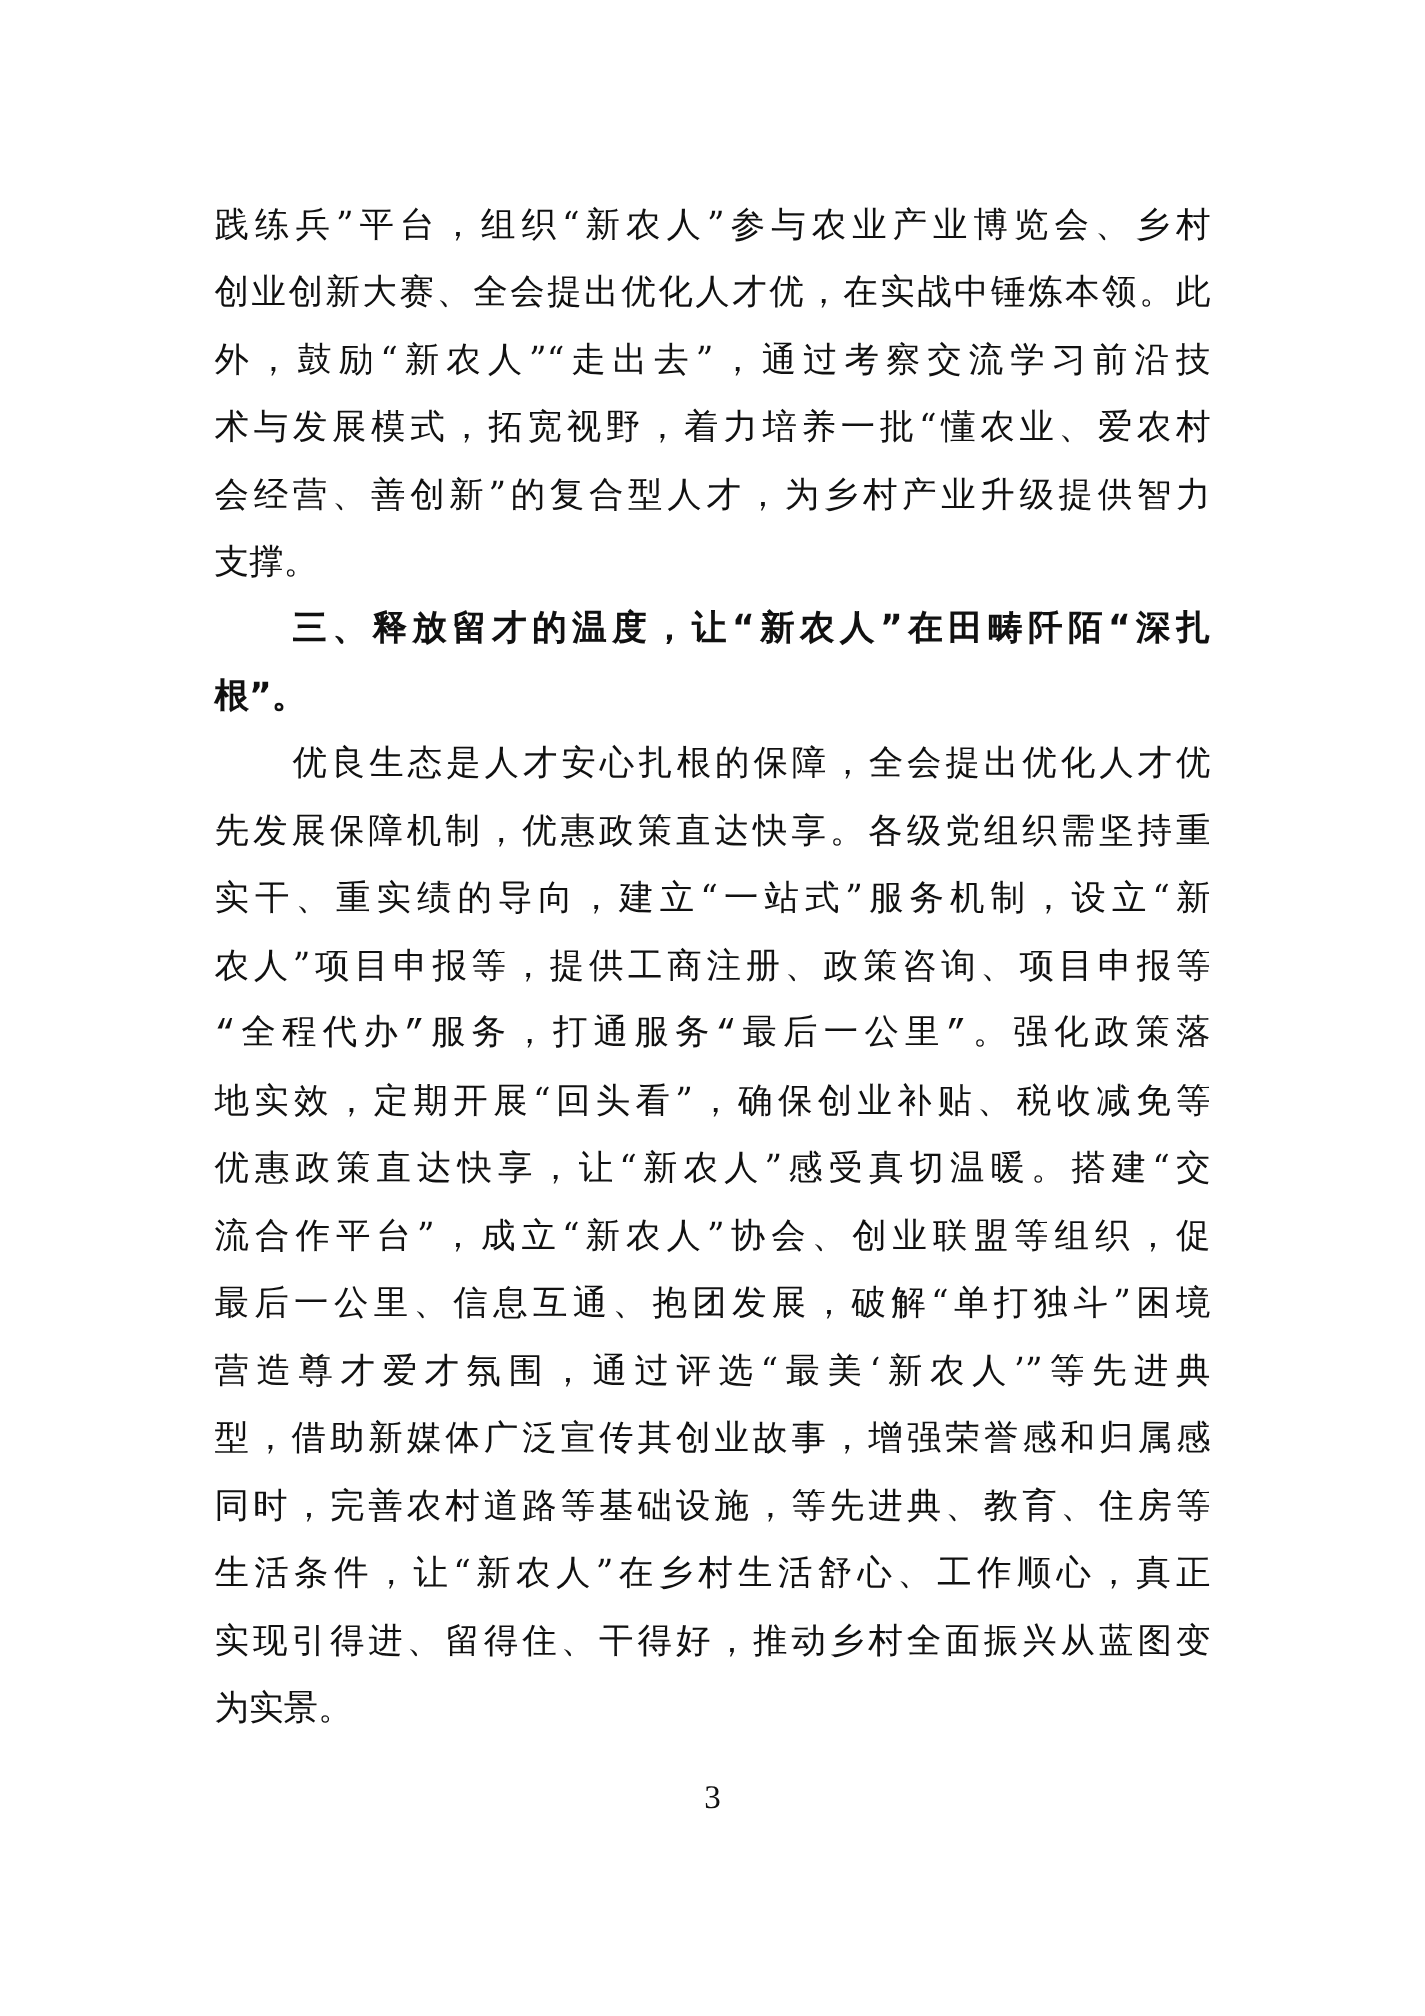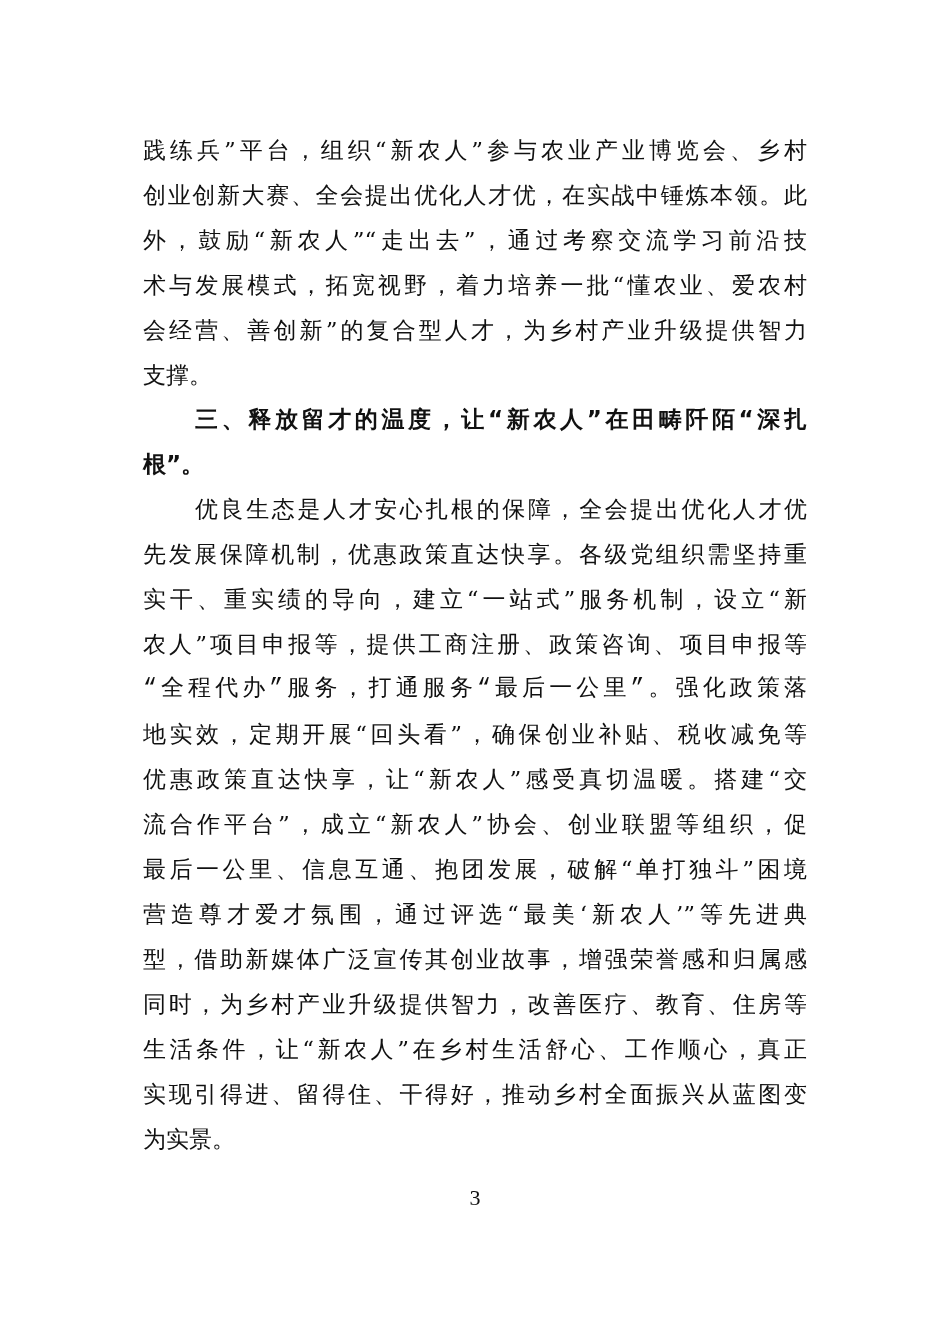--- a/index.html
+++ b/index.html
@@ -31,19 +31,19 @@
       <div class="line" style="top: 532px; left: 143px; width: 664px;">先发展保障机制，优惠政策直达快享。各级党组织需坚持重</div>
       <div class="line" style="top: 577px; left: 143px; width: 664px;">实干、重实绩的导向，建立“一站式”服务机制，设立“新</div>
       <div class="line" style="top: 622px; left: 143px; width: 664px;">农人”项目申报等，提供工商注册、政策咨询、项目申报等</div>
       <div class="line" style="top: 667px; left: 143px; width: 664px; font-family: Liberation Mono, monospace;">“全程代办”服务，打通服务“最后一公里”。强化政策落</div>
       <div class="line" style="top: 712px; left: 143px; width: 664px;">地实效，定期开展“回头看”，确保创业补贴、税收减免等</div>
       <div class="line" style="top: 757px; left: 143px; width: 664px;">优惠政策直达快享，让“新农人”感受真切温暖。搭建“交</div>
       <div class="line" style="top: 802px; left: 143px; width: 664px;">流合作平台”，成立“新农人”协会、创业联盟等组织，促</div>
       <div class="line" style="top: 847px; left: 143px; width: 664px;">最后一公里、信息互通、抱团发展，破解“单打独斗”困境</div>
       <div class="line" style="top: 892px; left: 143px; width: 664px;">营造尊才爱才氛围，通过评选“最美‘新农人’”等先进典</div>
       <div class="line" style="top: 937px; left: 143px; width: 664px;">型，借助新媒体广泛宣传其创业故事，增强荣誉感和归属感</div>
-      <div class="line" style="top: 982px; left: 143px; width: 664px;">同时，为乡村产业升级提供智力，改善医疗、教育、住房等</div>
+      <div class="line" style="top: 982px; left: 143px; width: 664px;">同时，完善农村道路等基础设施，等先进典、教育、住房等</div>
       <div class="line" style="top: 1027px; left: 143px; width: 664px;">生活条件，让“新农人”在乡村生活舒心、工作顺心，真正</div>
       <div class="line" style="top: 1072px; left: 143px; width: 664px;">实现引得进、留得住、干得好，推动乡村全面振兴从蓝图变</div>
       <div class="line last" style="top: 1117px; left: 143px; width: 664px;">为实景。</div>
     </div>
   <div class="pagenum">3</div>
 </div>
 
 </body></html>

